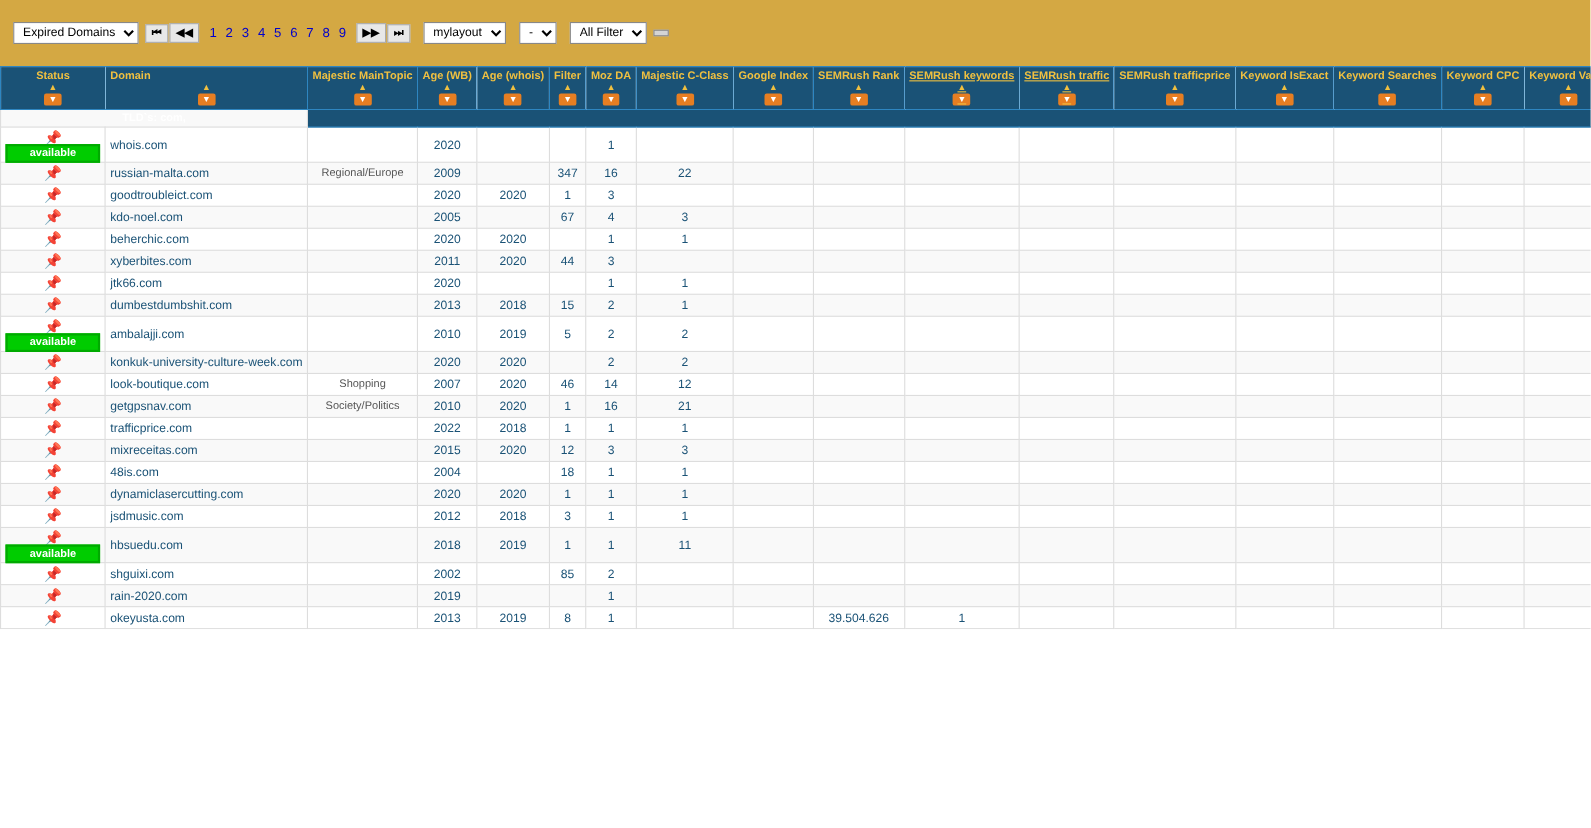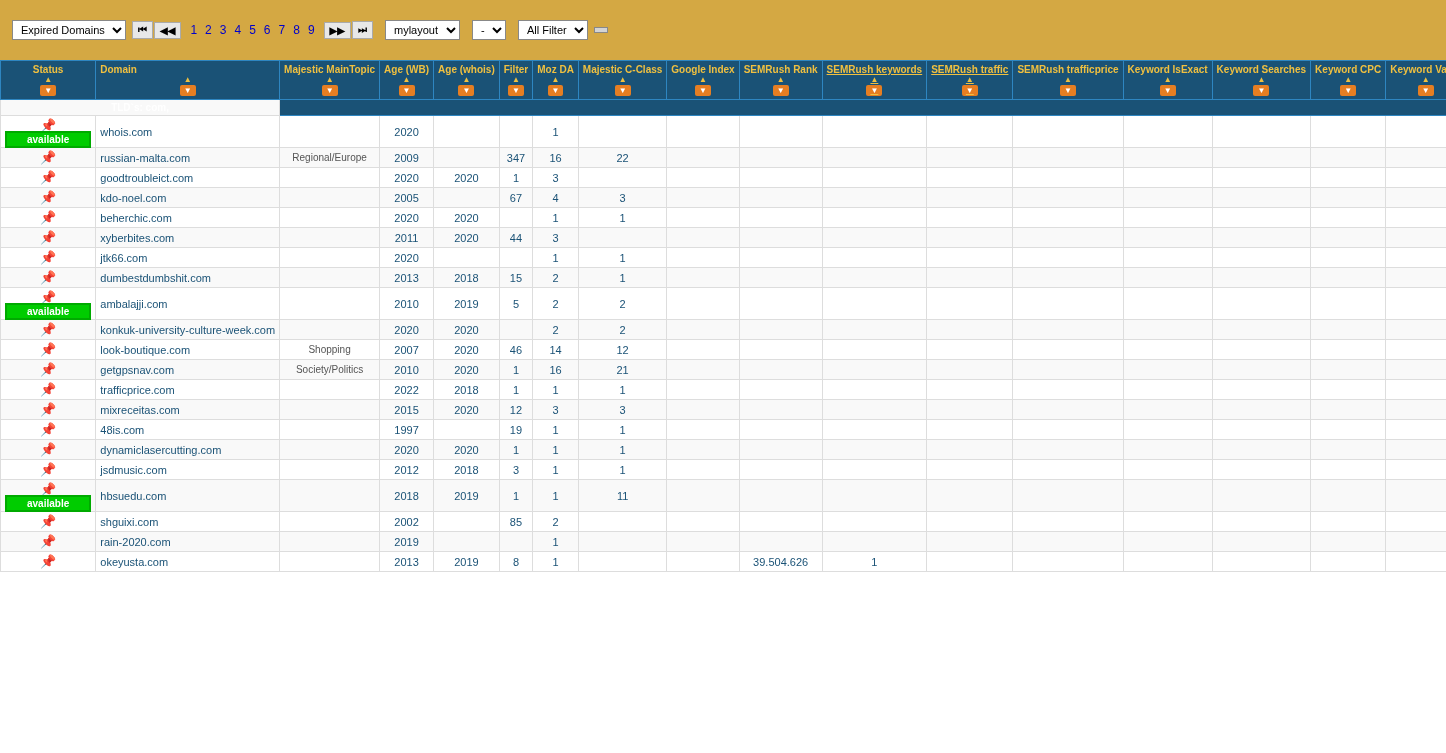--- a/index.html
+++ b/index.html
@@ -593,23 +593,23 @@
         <td></td>
         <td></td>
         <td></td>
         <td></td>
         <td></td>
       </tr>
       <tr>
         <td style="text-align: center;"><span class="pin-icon">📌</span></td>
         <td class="col-domain"><a class="domain-link" href="#">48is.com</a></td>
         <td class="category-text"></td>
-        <td class="num-blue">1997</td>
-        <td></td>
-        <td class="num-blue">19</td>
+        <td class="num-blue">2004</td>
+        <td></td>
+        <td class="num-blue">18</td>
         <td class="num-blue">1</td>
         <td class="num-blue">1</td>
         <td></td>
         <td></td>
         <td></td>
         <td></td>
         <td></td>
         <td></td>
         <td></td>
         <td></td>

